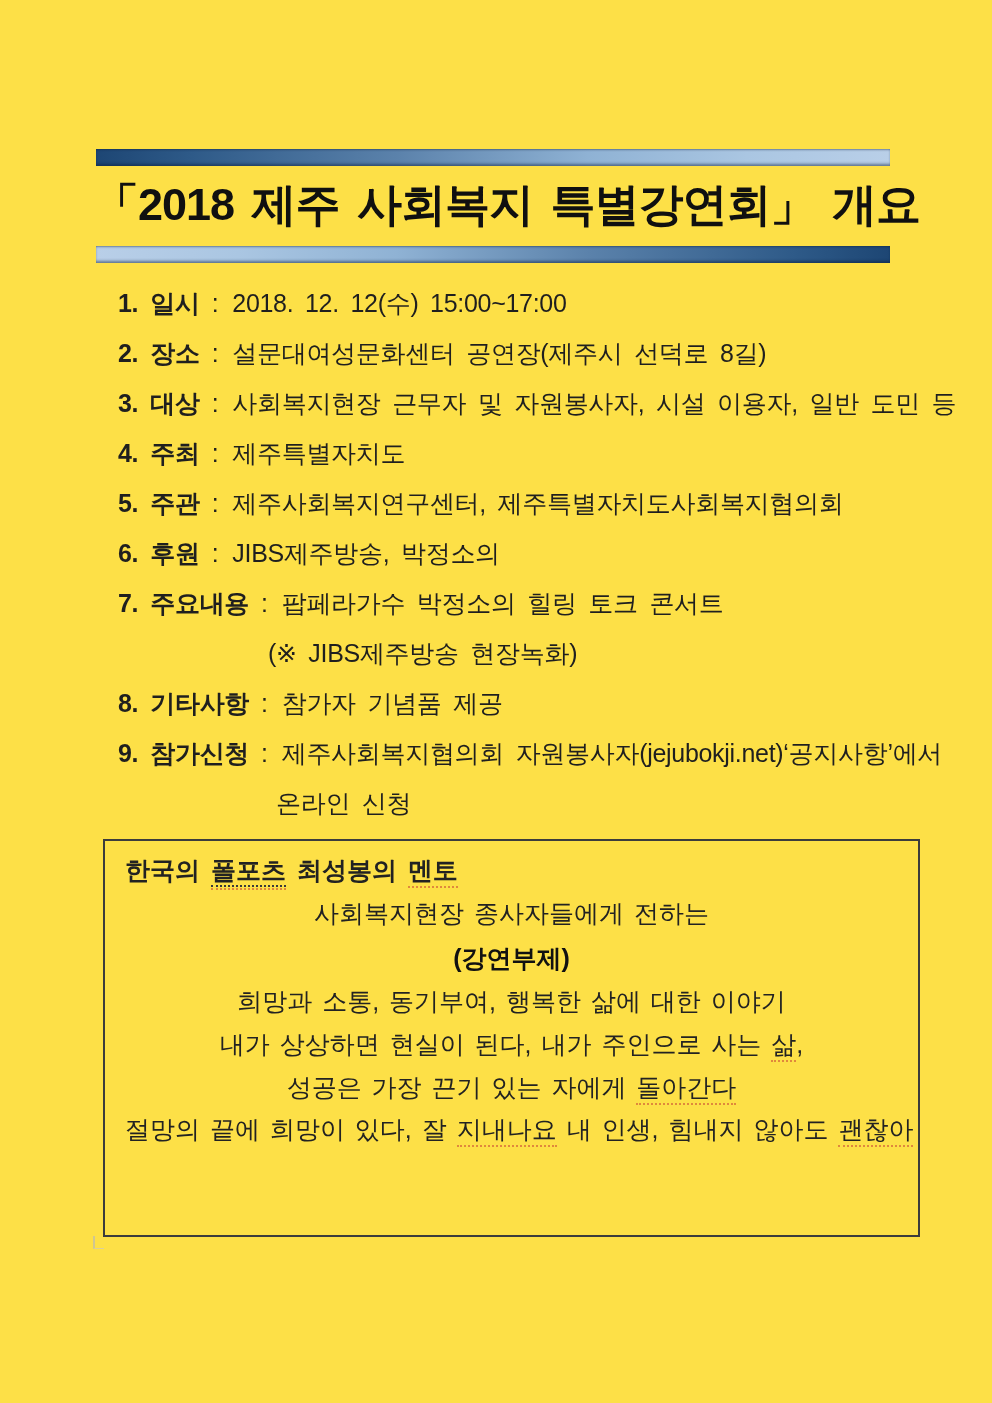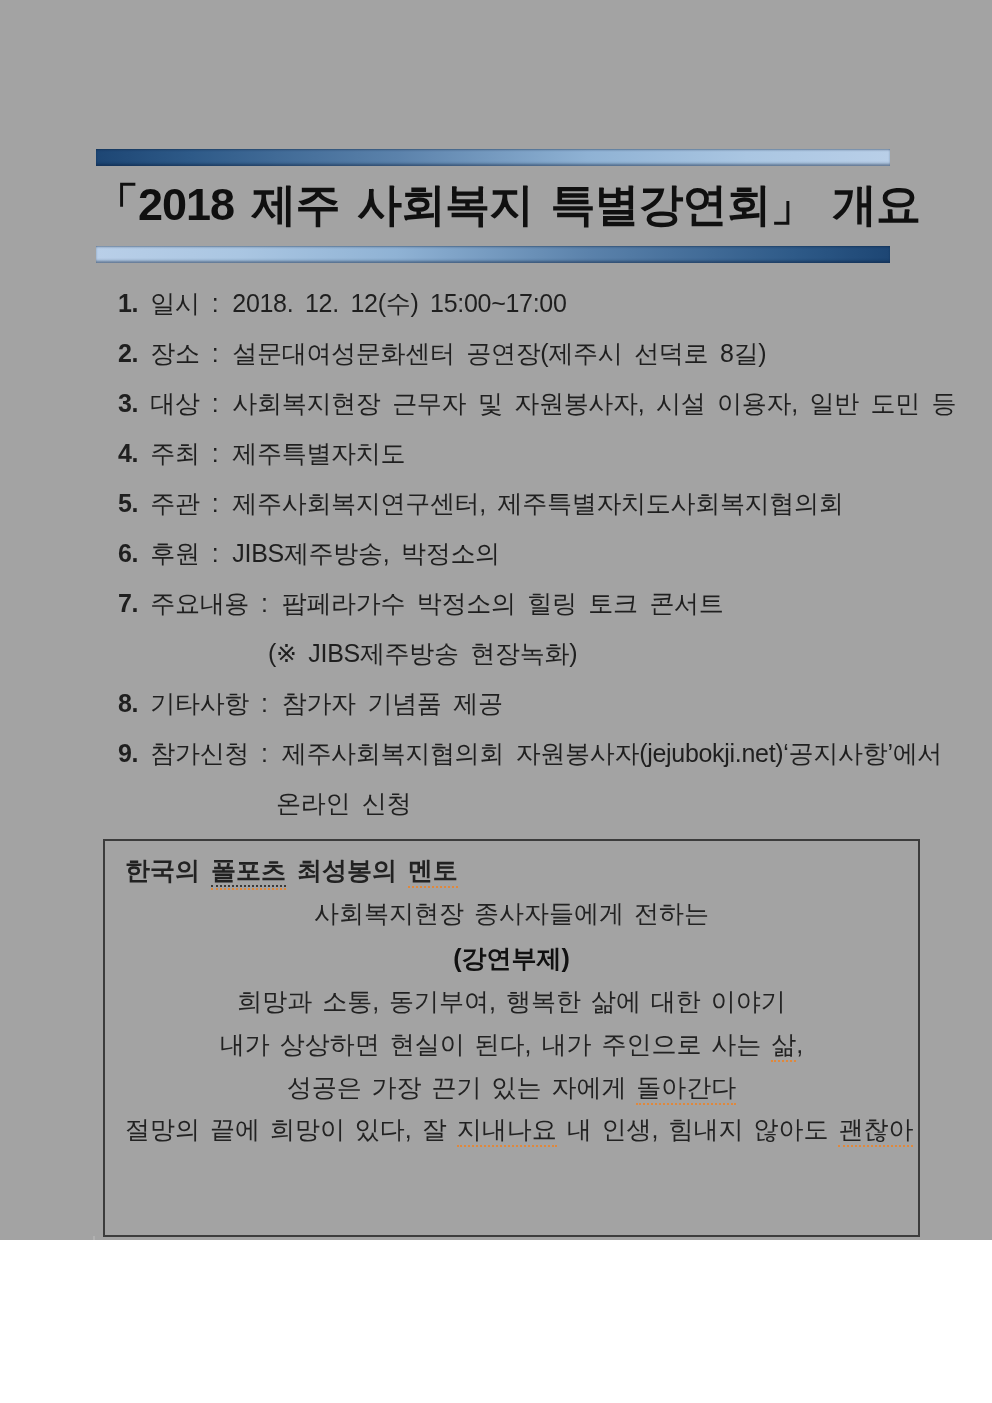--- a/index.html
+++ b/index.html
@@ -1,19 +1,19 @@
 <!DOCTYPE html>
 <html><head>
 <meta charset="utf-8">
 <style>
   html,body{margin:0;padding:0;background:#ffffff;}
   .page{
     position:relative;
-    width:992px;height:1240px;
-    background:#a3a3a3;
+    width:992px;height:1403px;
+    background:#fde047;
     color:#1f1f1f;
     font-family:"Liberation Sans","DejaVu Sans",sans-serif;
     overflow:hidden;
   }
   
   .bar{width:794px;height:17px;margin-left:96px;}
   .bar-top{
     margin-top:149px;
     background:linear-gradient(90deg,#1d4674 0%,#2e5a88 12%,#5b82ab 38%,#8fb2d4 62%,#aac6e2 82%,#b9cfe8 100%);
     box-shadow:inset 0 2px 2px -1px rgba(10,30,60,.45), inset 0 -3px 3px -1px rgba(10,30,60,.5);
@@ -28,21 +28,21 @@
     text-align:center;
     font-size:45px;font-weight:800;
     letter-spacing:-1px;word-spacing:6px;
     line-height:62px;color:#101010;
     white-space:nowrap;
   }
   
   .overview{margin:26px 0 0 118px;font-size:25px;line-height:28px;letter-spacing:-0.3px;}
   .li{margin-bottom:22px;word-spacing:5px;white-space:nowrap;}
   .li .no{font-weight:700;margin-right:12px;}
-  .li .label{font-weight:400;}
+  .li .label{font-weight:700;}
   .li .sep{margin:0 14px 0 12px;}
   .cont7{padding-left:150px;}
   .cont9{padding-left:158px;}
   
   .poster{
     box-sizing:border-box;
     width:817px;height:398px;
     margin:22px 0 0 103px;
     border:2px solid #3c3c3c;
     padding:14px 20px 0 20px;

